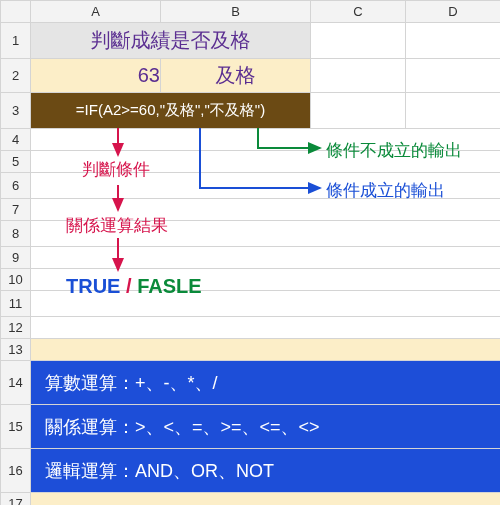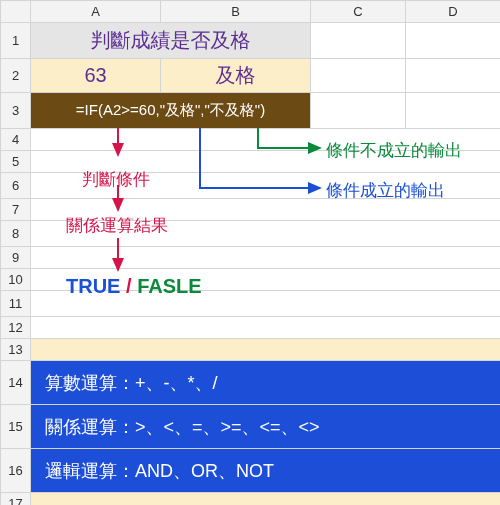--- a/index.html
+++ b/index.html
@@ -61,21 +61,21 @@
     color: #5b2e91;
     text-align: center;
     font-size: 20px;
     font-weight: bold;
   }
   .value-row { background: #fceec8; }
   .value-num {
     color: #5b2e91;
     font-size: 20px;
     font-weight: bold;
-    text-align: center;
+    text-align: right;
   }
   .value-res {
     color: #5b2e91;
     font-size: 20px;
     font-weight: bold;
     text-align: center;
   }
   .formula-cell {
     background: #6b4a14;
     color: #fff;
@@ -240,21 +240,21 @@
 
     <line x1="118" y1="185" x2="118" y2="210" stroke="#d6144c" stroke-width="2" marker-end="url(#ah-red)"></line>
 
     <line x1="118" y1="238" x2="118" y2="270" stroke="#d6144c" stroke-width="2" marker-end="url(#ah-red)"></line>
 
     <polyline points="258,128 258,148 320,148" fill="none" stroke="#0a8a3a" stroke-width="2" marker-end="url(#ah-green)"></polyline>
 
     <polyline points="200,128 200,188 320,188" fill="none" stroke="#1a4fd6" stroke-width="2" marker-end="url(#ah-blue)"></polyline>
   </svg>
 
-  <div class="ann red" style="left:82px; top:168px;">判斷條件</div>
+  <div class="ann red" style="left:82px; top:158px;">判斷條件</div>
   <div class="ann red" style="left:66px; top:214px;">關係運算結果</div>
   <div class="tf" style="left:66px; top:275px;">
     <span class="blue">TRUE</span><span class="red"> / </span><span class="green">FASLE</span>
   </div>
   <div class="ann green" style="left:326px; top:139px;">條件不成立的輸出</div>
   <div class="ann blue" style="left:326px; top:179px;">條件成立的輸出</div>
 </div>
 </div>
 
 </body></html>

